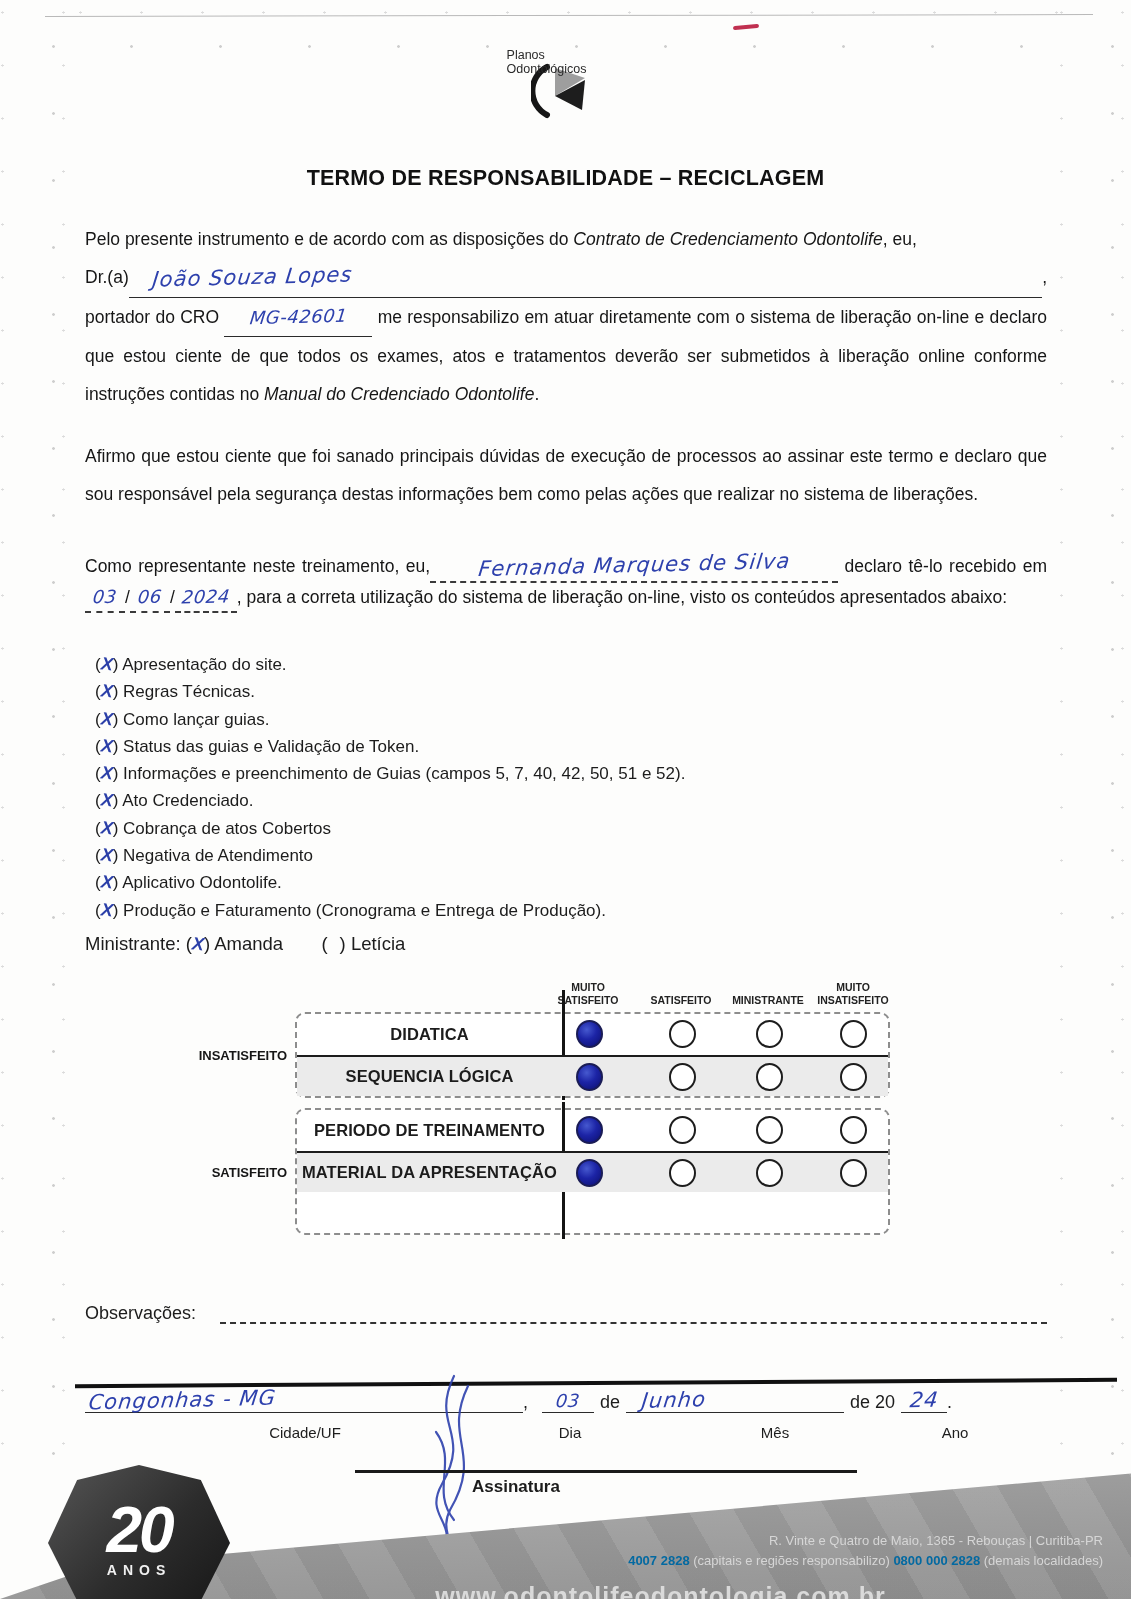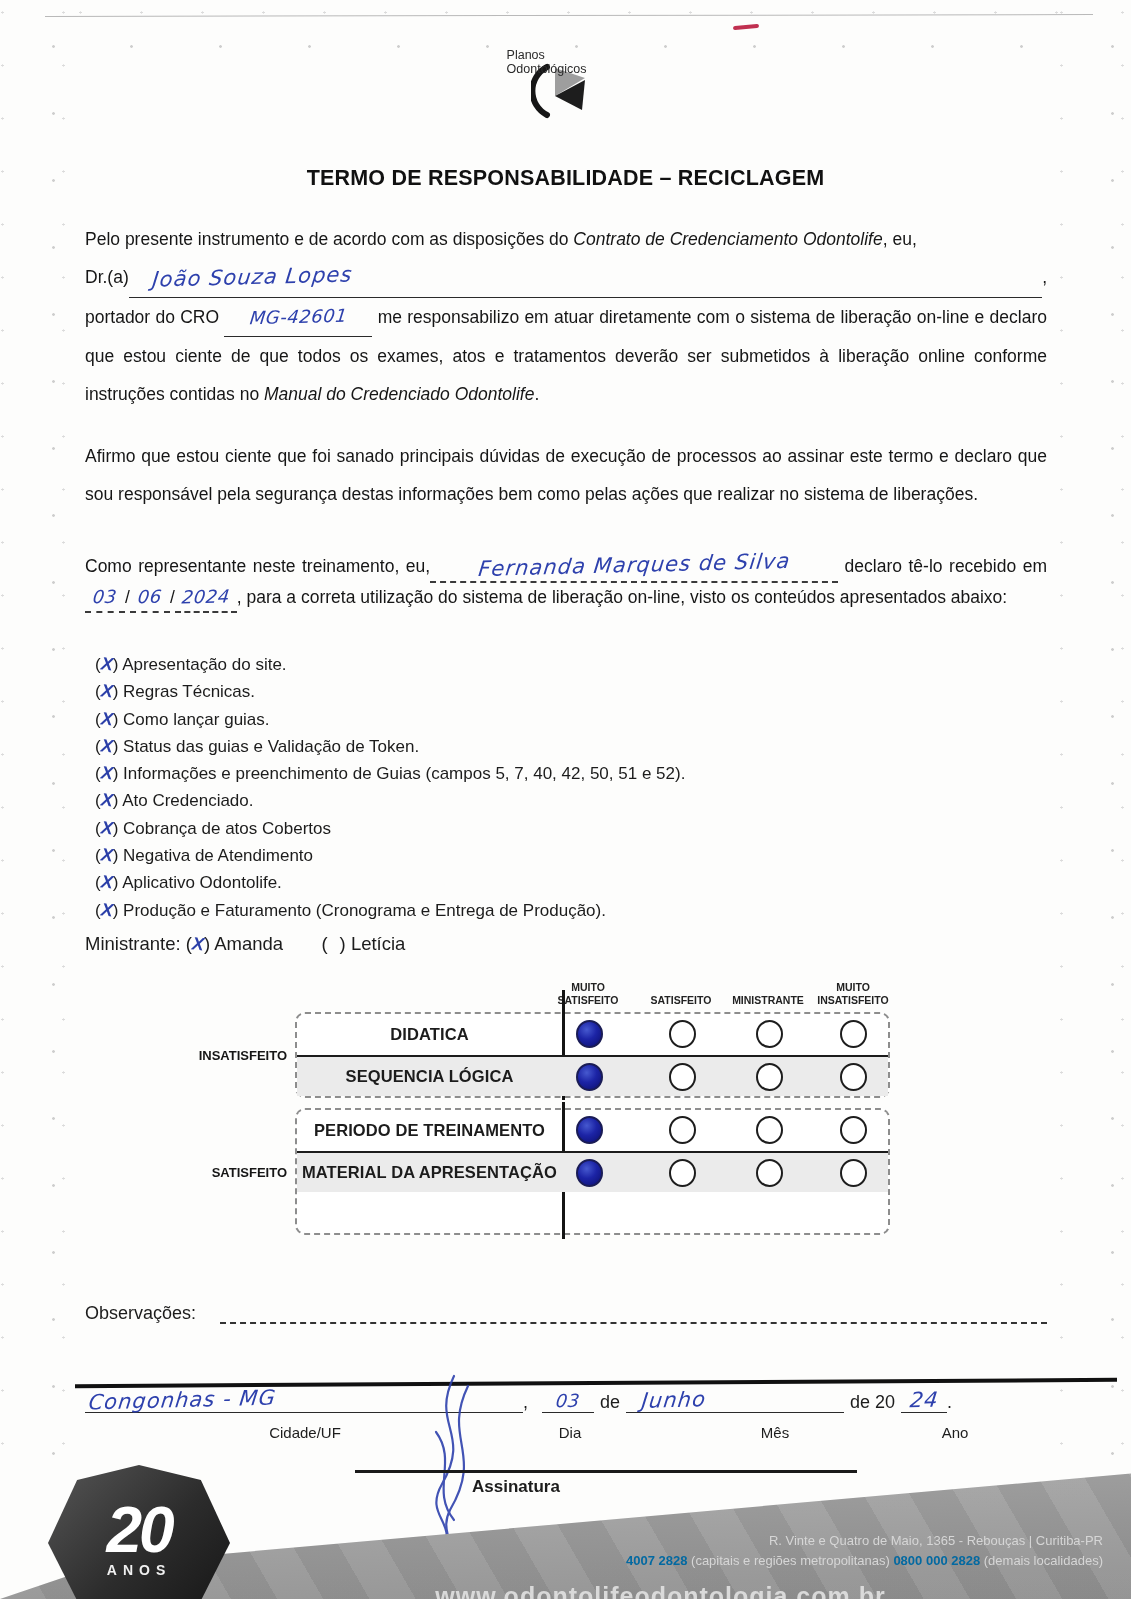--- a/index.html
+++ b/index.html
@@ -253,18 +253,18 @@
 
   <div class="footer">
     <div class="band"></div>
     <div class="band-x"></div>
     <div class="badge">
       <span class="badge-num">20</span>
       <span class="badge-cap">ANOS</span>
     </div>
     <div class="f-text">
       <div>R. Vinte e Quatro de Maio, 1365 - Rebouças | Curitiba-PR</div>
-      <div><b>4007 2828</b><span> (capitais e regiões metropolitanas) </span><b>0800 000 2828</b><span> (demais localidades)</span></div>
+      <div><b>4007 2828</b><span> (capitais e regiões responsabilizo) </span><b>0800 000 2828</b><span> (demais localidades)</span></div>
     </div>
     <div class="f-url">www.odontolifeodontologia.com.br</div>
   </div>
 
 </div>
 
 </body></html>

